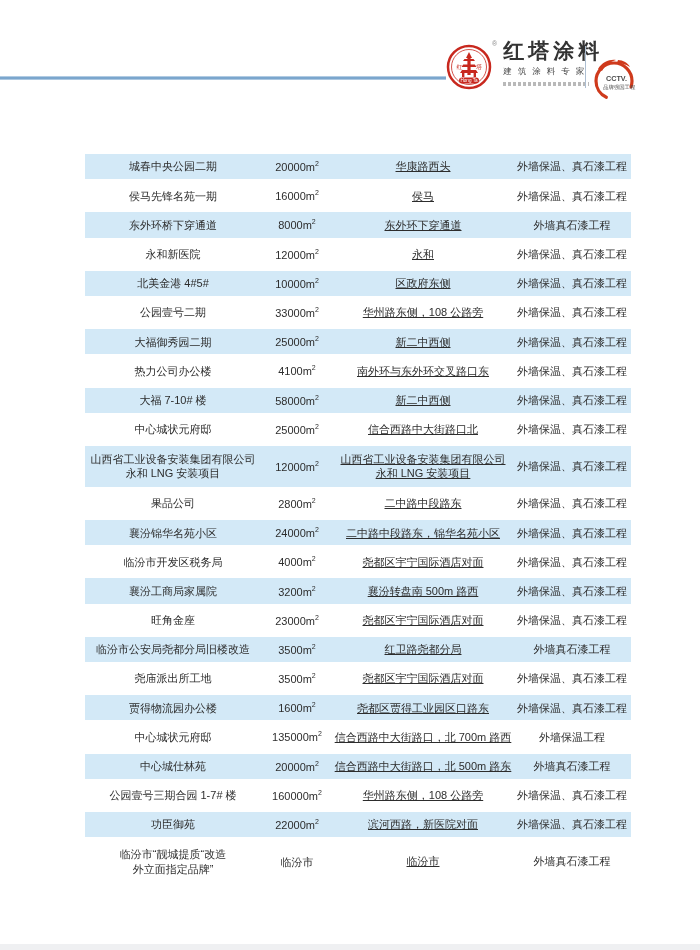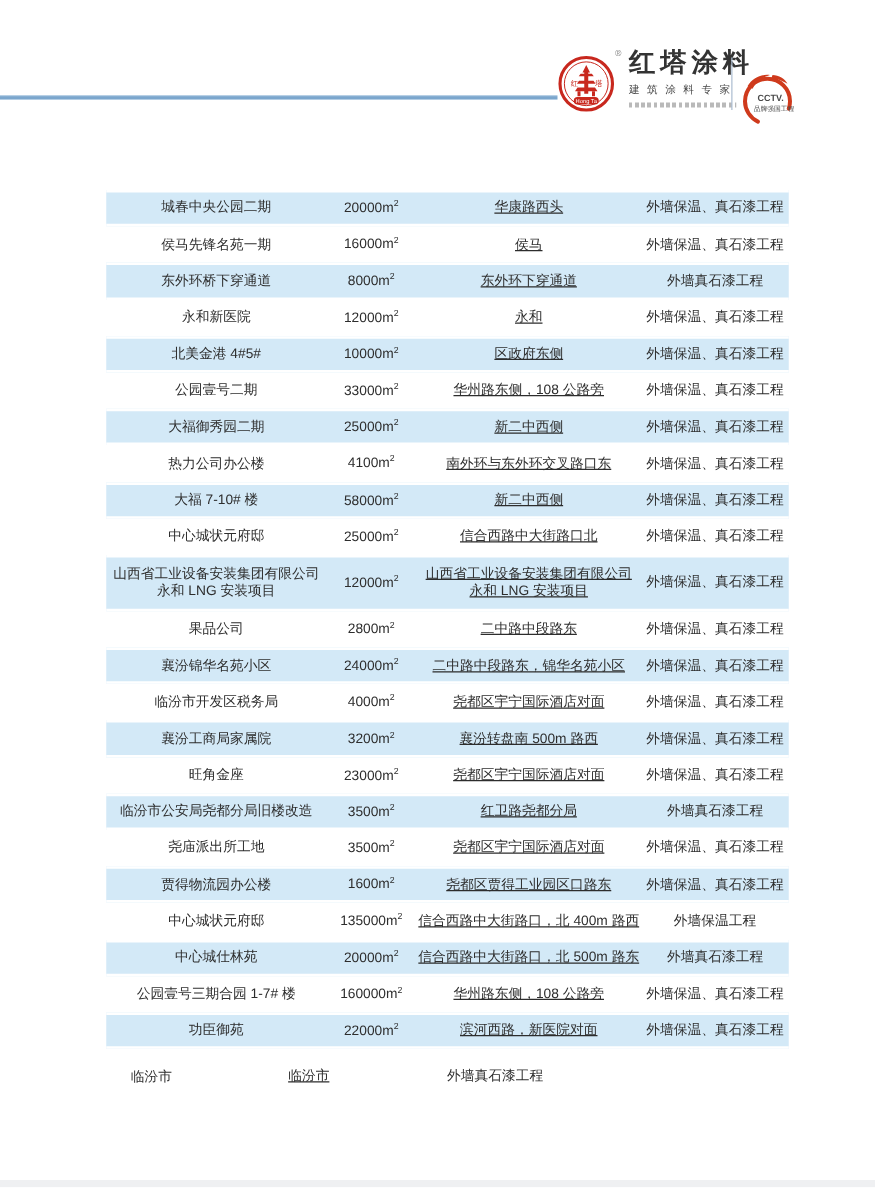--- a/index.html
+++ b/index.html
@@ -212,21 +212,21 @@
     <div class="t-row hl">
       <div class="t-cell c-name">贾得物流园办公楼</div>
       <div class="t-cell c-area"><span>1600m</span><sup>2</sup></div>
       <div class="t-cell c-loc">尧都区贾得工业园区口路东</div>
       <div class="t-cell c-type">外墙保温、真石漆工程</div>
     </div>
 
     <div class="t-row">
       <div class="t-cell c-name">中心城状元府邸</div>
       <div class="t-cell c-area"><span>135000m</span><sup>2</sup></div>
-      <div class="t-cell c-loc">信合西路中大街路口，北 400m 路西</div>
+      <div class="t-cell c-loc">信合西路中大街路口，北 700m 路西</div>
       <div class="t-cell c-type">外墙保温工程</div>
     </div>
 
     <div class="t-row hl">
       <div class="t-cell c-name">中心城仕林苑</div>
       <div class="t-cell c-area"><span>20000m</span><sup>2</sup></div>
       <div class="t-cell c-loc">信合西路中大街路口，北 500m 路东</div>
       <div class="t-cell c-type">外墙真石漆工程</div>
     </div>
 
@@ -238,20 +238,22 @@
     </div>
 
     <div class="t-row hl">
       <div class="t-cell c-name">功臣御苑</div>
       <div class="t-cell c-area"><span>22000m</span><sup>2</sup></div>
       <div class="t-cell c-loc">滨河西路，新医院对面</div>
       <div class="t-cell c-type">外墙保温、真石漆工程</div>
     </div>
 
     <div class="t-row tall">
+      <div class="t-cell c-name">临汾市“靓城提质“改造
+外立面指定品牌”</div>
       <div class="t-cell c-area"><span>临汾市</span><sup></sup></div>
       <div class="t-cell c-loc">临汾市</div>
       <div class="t-cell c-type">外墙真石漆工程</div>
     </div>
   </div>
 
   <div id="bottom-strip"></div>
 </div>
 
 </body></html>

